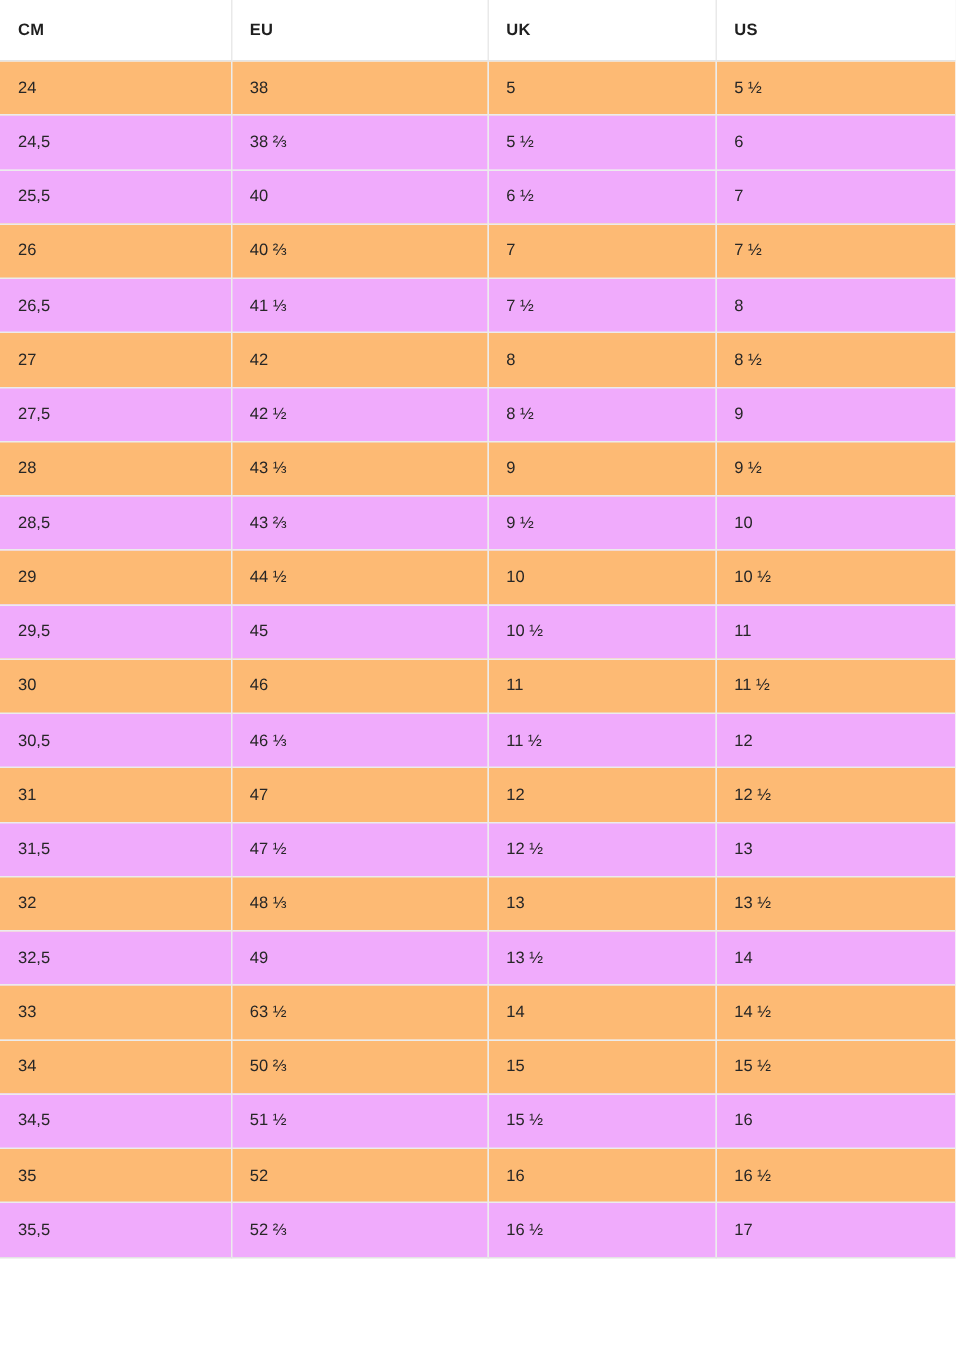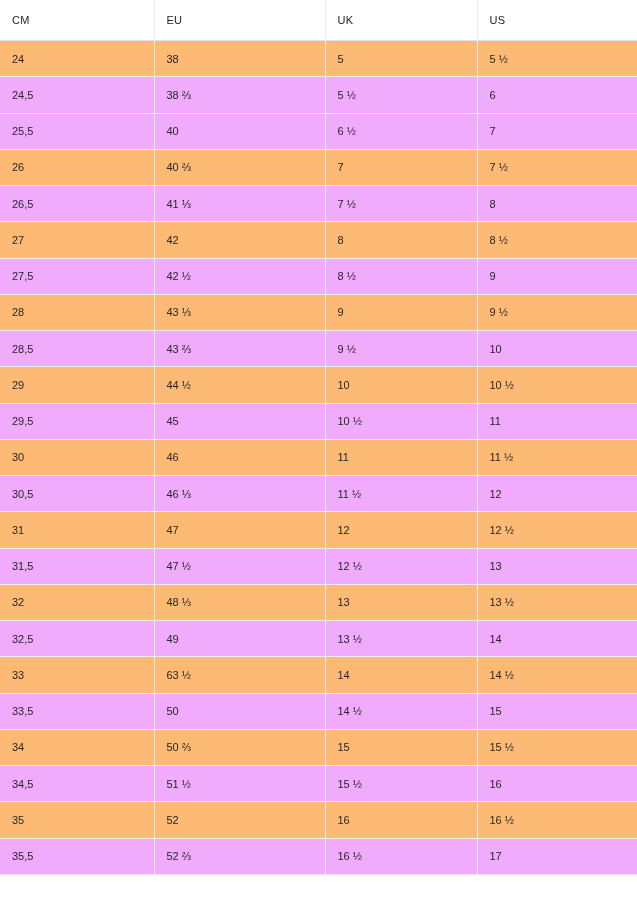--- a/index.html
+++ b/index.html
@@ -23,21 +23,21 @@
   .size-chart col.c-eu { width: 171px; }
   .size-chart col.c-uk { width: 152px; }
   .size-chart col.c-us { width: 160px; }
 
   .size-chart thead th {
     height: 40px;
     padding: 0 0 0 12px;
     text-align: left;
     vertical-align: middle;
     font-size: 11px;
-    font-weight: normal;
+    font-weight: bold;
     letter-spacing: 0.2px;
     color: #1f1f1f;
     background: #ffffff;
     border-bottom: 1px solid #e4e4e4;
     border-right: 1px solid #e9e9e9;
   }
   .size-chart thead th:last-child {
     border-right: 1px solid #e9e9e9;
   }
 
@@ -183,26 +183,20 @@
         <td>49</td>
         <td>13 ½</td>
         <td>14</td>
       </tr>
       <tr class="odd">
         <td>33</td>
         <td>63 ½</td>
         <td>14</td>
         <td>14 ½</td>
       </tr>
-      <tr class="even">
-        <td>33,5</td>
-        <td>50</td>
-        <td>14 ½</td>
-        <td>15</td>
-      </tr>
       <tr class="odd">
         <td>34</td>
         <td>50 ⅔</td>
         <td>15</td>
         <td>15 ½</td>
       </tr>
       <tr class="even">
         <td>34,5</td>
         <td>51 ½</td>
         <td>15 ½</td>

